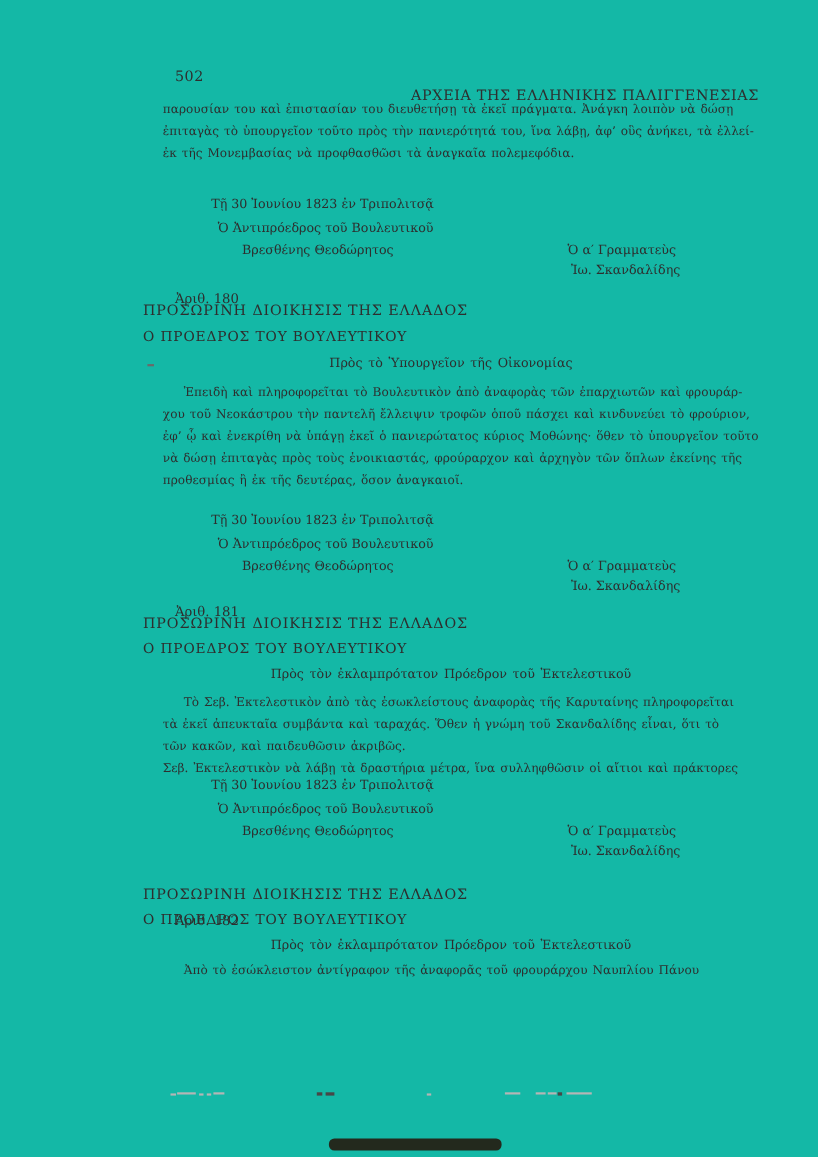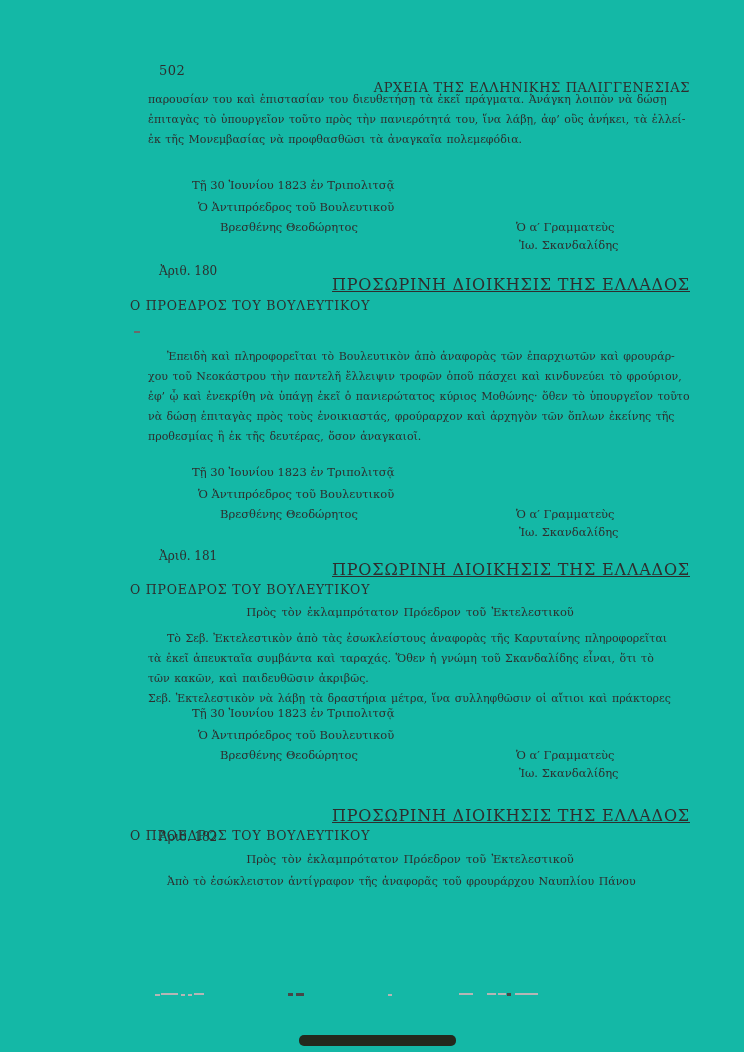--- a/index.html
+++ b/index.html
@@ -19,22 +19,22 @@
   
   .sig{position:absolute;left:126px;width:500px;height:80px;font-size:11.5px;text-decoration:underline;}
   .sig > div{position:absolute;white-space:nowrap;}
   .sig-date{left:66px;top:0;}
   .sig-role{left:72px;top:22px;}
   .sig-name{left:94px;top:42px;}
   .sig-rrole{left:390px;top:42px;}
   .sig-rname{left:393px;top:60px;}
   
   .secnum{position:absolute;left:159px;font-size:12px;white-space:nowrap;}
-  .h1{position:absolute;left:130px;width:560px;text-align:right;font-size:16px;
-    letter-spacing:.8px;white-space:nowrap;text-decoration:underline;}
+  .h1{position:absolute;left:130px;width:560px;text-align:left;font-size:13px;
+    letter-spacing:.8px;white-space:nowrap;}
   .h2{position:absolute;left:130px;width:560px;text-align:left;font-size:12.5px;
     letter-spacing:.8px;white-space:nowrap;}
   .addr{position:absolute;left:130px;width:560px;text-align:center;font-size:11.5px;
     word-spacing:1.5px;white-space:nowrap;}
   
   .mark{position:absolute;background:#b5b5b5;}
   .mark.dark{background:#474747;}
   .stray{position:absolute;left:134px;top:331px;width:6px;height:2px;background:#6a6a6a;}
   .scanbar{position:absolute;left:299px;top:1035px;width:157px;height:11px;
     border-radius:5px;background:#23291d;}
@@ -57,20 +57,21 @@
     <div class="sig-date">Τῇ 30 Ἰουνίου 1823 ἐν Τριπολιτσᾷ</div>
     <div class="sig-role">Ὁ Ἀντιπρόεδρος τοῦ Βουλευτικοῦ</div>
     <div class="sig-name">Βρεσθένης Θεοδώρητος</div>
     <div class="sig-rrole">Ὁ α′ Γραμματεὺς</div>
     <div class="sig-rname">Ἰω. Σκανδαλίδης</div>
   </div>
 
   <div class="secnum" style="top:264px">Ἀριθ. 180</div>
   <div class="h1" style="top:275px">ΠΡΟΣΩΡΙΝΗ ΔΙΟΙΚΗΣΙΣ ΤΗΣ ΕΛΛΑΔΟΣ</div>
   <div class="h2" style="top:298px">Ο ΠΡΟΕΔΡΟΣ ΤΟΥ ΒΟΥΛΕΥΤΙΚΟΥ</div>
+  <div class="addr" style="top:323px">Πρὸς τὸ Ὑπουργεῖον τῆς Οἰκονομίας</div>
   <div class="stray"></div>
   <div class="para" style="top:347px">
     <div class="ln ind">Ἐπειδὴ καὶ πληροφορεῖται τὸ Βουλευτικὸν ἀπὸ ἀναφορὰς τῶν ἐπαρχιωτῶν καὶ φρουράρ-</div>
     <div class="ln">χου τοῦ Νεοκάστρου τὴν παντελῆ ἔλλειψιν τροφῶν ὁποῦ πάσχει καὶ κινδυνεύει τὸ φρούριον,</div>
     <div class="ln">ἐφ’ ᾧ καὶ ἐνεκρίθη νὰ ὑπάγῃ ἐκεῖ ὁ πανιερώτατος κύριος Μοθώνης· ὅθεν τὸ ὑπουργεῖον τοῦτο</div>
     <div class="ln">νὰ δώσῃ ἐπιταγὰς πρὸς τοὺς ἐνοικιαστάς, φρούραρχον καὶ ἀρχηγὸν τῶν ὅπλων ἐκείνης τῆς</div>
     <div class="ln">προθεσμίας ἢ ἐκ τῆς δευτέρας, ὅσον ἀναγκαιοῖ.</div>
   </div>
 
   <div class="sig" style="top:465px">

